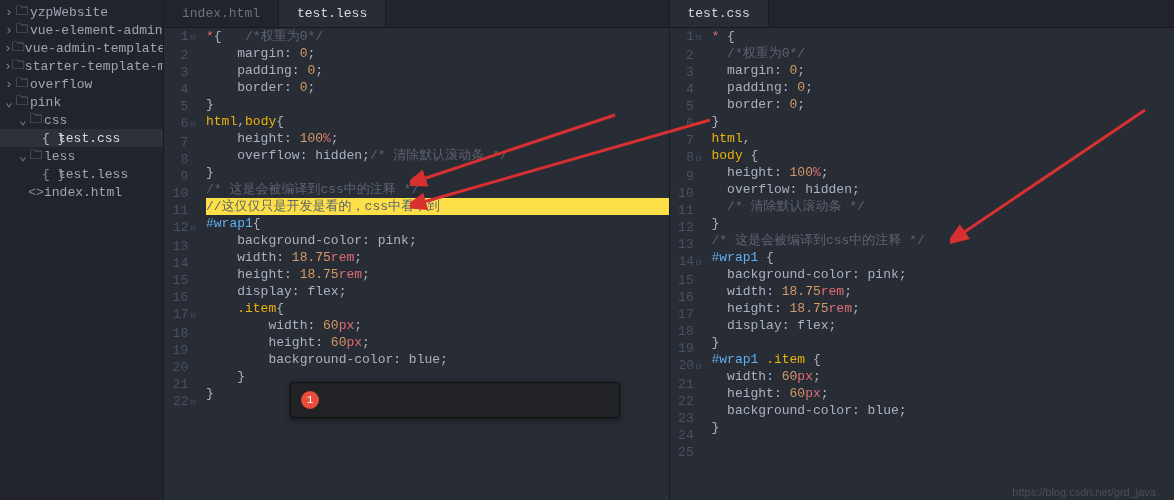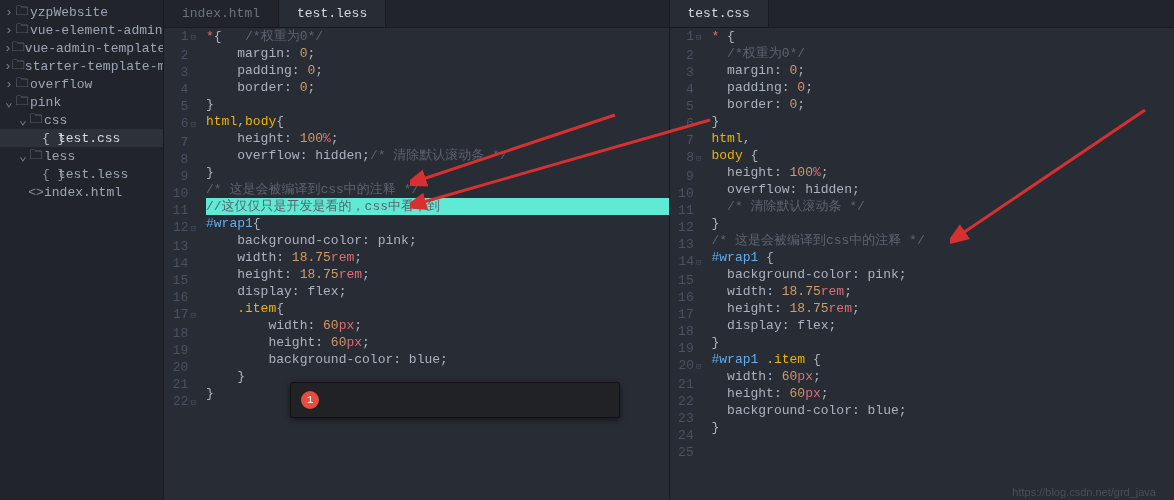--- a/index.html
+++ b/index.html
@@ -73,21 +73,21 @@
   .lines { flex: 1; white-space: pre; }
   .tok-sel   { color: #eab308; }
   .tok-id    { color: #61afef; margin-top: 7px; }
   .tok-prop  { color: #abb2bf; margin-top: 6px; }
   .tok-num   { color: #d19a66; }
   .tok-unit  { color: #e06c75; }
   .tok-punct { color: #abb2bf; }
   .tok-com   { color: #5c6370; font-style: normal; }
   .tok-star  { color: #e06c75; }
   .line { height: 17px; }
-  .line.hl { background: #5eead4; }
+  .line.hl { background: #fde047; }
 
   
   .callout {
     position: absolute;
     left: 290px;
     top: 382px;
     width: 330px;
     background: #202225;
     border: 1px solid #111;
     border-radius: 3px;

